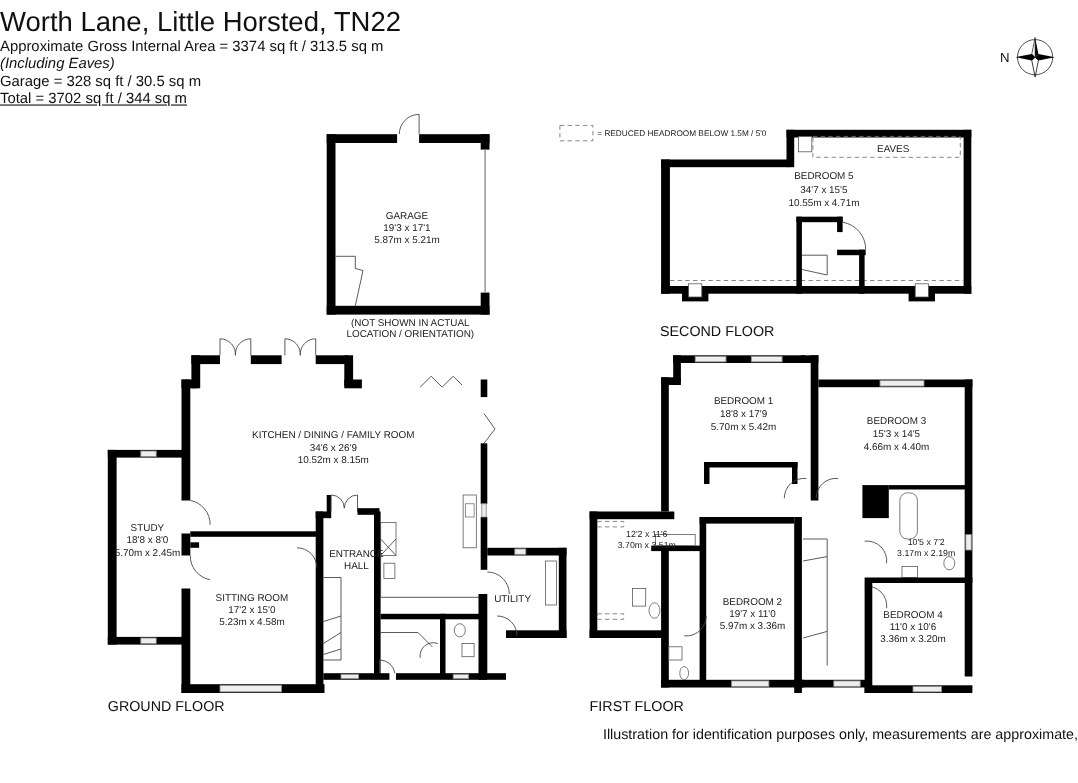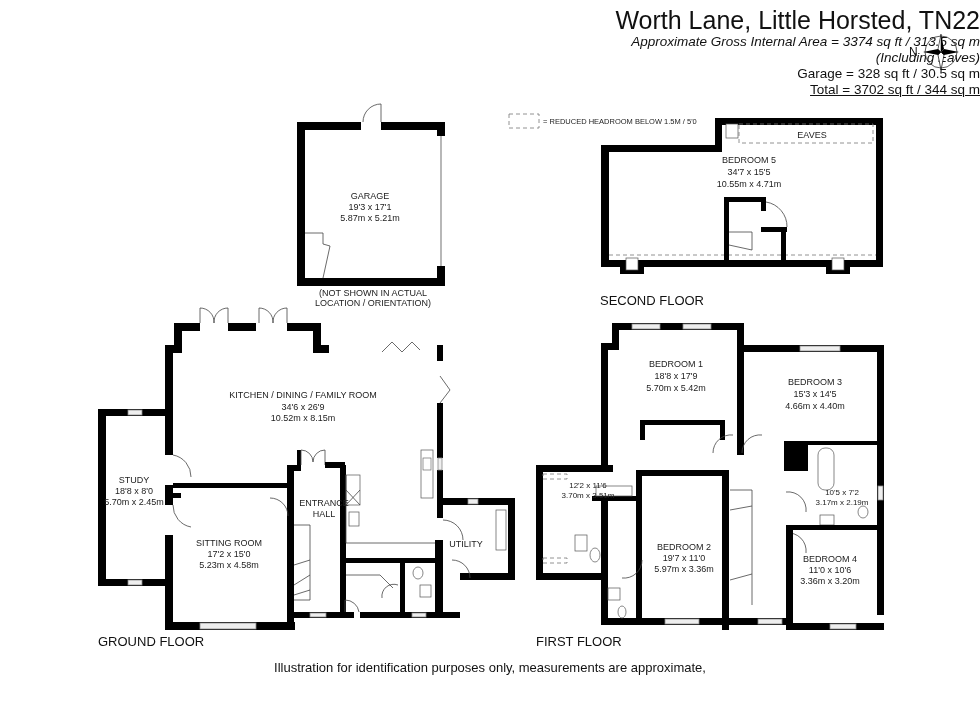--- a/index.html
+++ b/index.html
@@ -1,21 +1,21 @@
 <!DOCTYPE html>
 <html><head>
 <meta charset="utf-8">
 <style>
   html, body { margin: 0; padding: 0; background: #ffffff; }
   body { width: 980px; height: 712px; position: relative; overflow: hidden; font-family: "Liberation Sans", sans-serif; color: #111; }
-  .hdr { position: absolute; left: 0; width: 980px; text-align: right; }
+  .hdr { position: absolute; left: 0; width: 980px; text-align: left; }
   .title { top: 6px; font-size: 25px; }
   .sub { font-size: 13.5px; line-height: 16px; }
-  .sub1 { top: 34px; font-style: italic; } .sub2 { top: 50px; font-style: italic; } .sub3 { top: 66px; } .sub4 { top: 82px; text-decoration: underline; }
-  .footer { position: absolute; left: 0; width: 980px; text-align: center; top: 660px; font-size: 13px; line-height: 16px; }
+  .sub1 { top: 34px; } .sub2 { top: 50px; font-style: italic; } .sub3 { top: 66px; } .sub4 { top: 82px; text-decoration: underline; }
+  .footer { position: absolute; left: 0; width: 980px; text-align: right; top: 660px; font-size: 13px; line-height: 16px; }
   svg { position: absolute; left: 0; top: 0; }
   .lbl { font-family: "Liberation Sans", sans-serif; font-size: 9px; fill: #222; text-anchor: middle; }
   .floorlbl { font-family: "Liberation Sans", sans-serif; font-size: 13px; fill: #111; }
   .small { font-family: "Liberation Sans", sans-serif; font-size: 7.5px; fill: #222; }
   .w { fill: #000; }
   .thin { stroke: #444; stroke-width: 0.8; fill: none; }
   .door { stroke: #444; stroke-width: 0.8; fill: none; }
   .win { fill: #eee; stroke: #888; stroke-width: 0.8; }
   .dash { stroke: #777; stroke-width: 0.8; stroke-dasharray: 4 3; fill: none; }
 </style>

